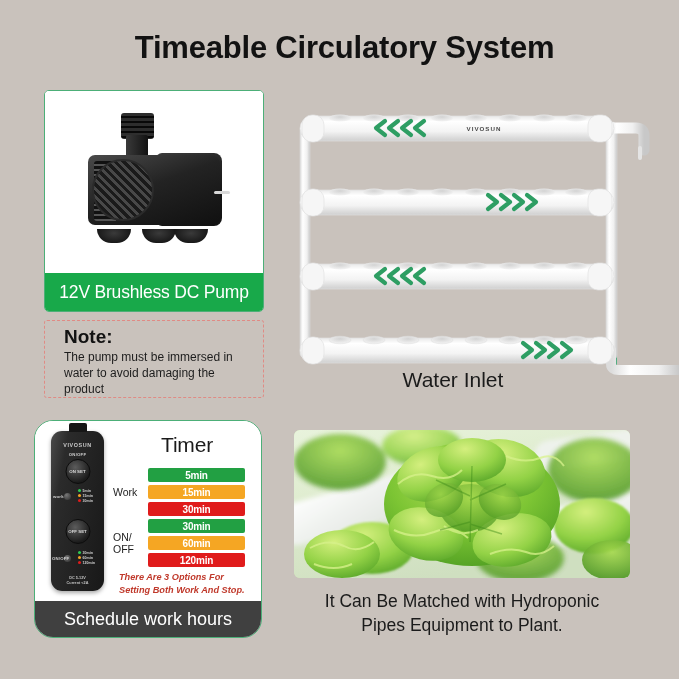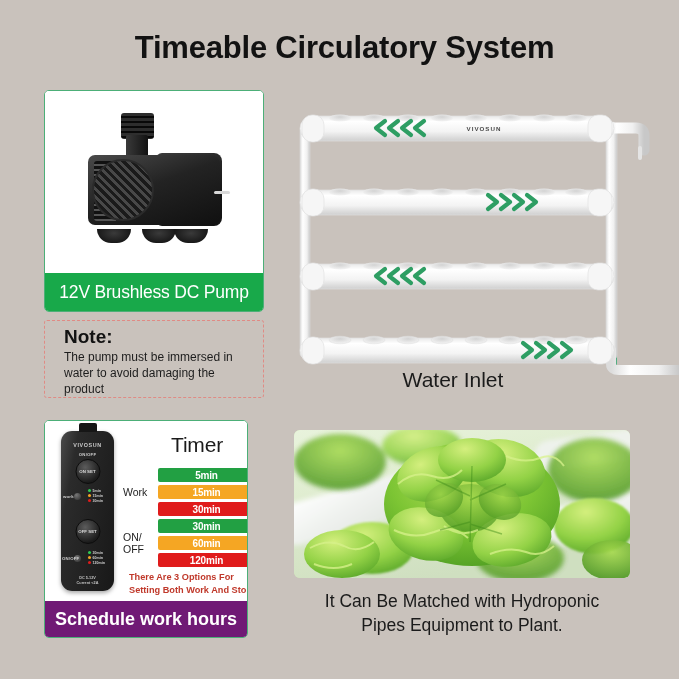--- a/index.html
+++ b/index.html
@@ -87,27 +87,27 @@
   #note-box {
     position: absolute; left: 44px; top: 320px; width: 220px; height: 78px;
     border: 1.6px dashed #e08a84;
     border-radius: 3px;
     padding: 6px 9px 0 19px;
   }
   .note-head { font-size: 19px; font-weight: 700; color: #121212; line-height: 1.05; }
   .note-body { margin-top: 2px; font-size: 12px; color: #1d1d1d; line-height: 1.35; }
 
   
-  #timer-card { left: 44px; top: 420px; width: 204px; height: 218px; }
+  #timer-card { left: 34px; top: 420px; width: 228px; height: 218px; border-radius: 19px; }
   .timer-stage { position: absolute; inset: 0 0 36px 0; background: #fff; }
   .timer-green {
     position: absolute; left: 0; right: 0; bottom: 0; height: 36px;
-    background: #701a75; color: #fff;
+    background: #404040; color: #fff;
     display: flex; align-items: center; justify-content: center;
-    font-size: 18px; font-weight: 700;
+    font-size: 18px; font-weight: 400;
   }
 
   
   .device {
     position: absolute; left: 16px; top: 10px; width: 53px; height: 160px;
     background: linear-gradient(100deg,#4b4b4b 0%,#2b2b2b 22%,#181818 100%);
     border-radius: 11px;
     box-shadow: 0 2px 4px rgba(0,0,0,.35);
   }
   .dev-plug {
@@ -156,21 +156,21 @@
     height: 14px; border-radius: 2px; color: #fff;
     font-size: 10px; font-weight: 700;
     display: flex; align-items: center; justify-content: center;
     letter-spacing: -.2px;
   }
   .b-green  { background: #22a043; }
   .b-orange { background: #f5a623; }
   .b-red    { background: #e01b1b; }
   .timer-foot {
     position: absolute; left: 84px; top: 150px; width: 126px;
-    color: #c0392b; font-size: 9.2px; font-weight: 700; line-height: 1.45;
+    color: #c0392b; font-size: 9.2px; font-weight: 700; line-height: 1.45; font-style: italic;
   }
 
   
   #pipe-panel { position: absolute; left: 288px; top: 98px; width: 391px; height: 292px; }
   #pipe-panel svg { display: block; }
   .inlet-label {
     position: absolute; left: 288px; top: 368px; width: 330px;
     text-align: center; font-size: 21px; color: #1b1b1b;
   }
 

